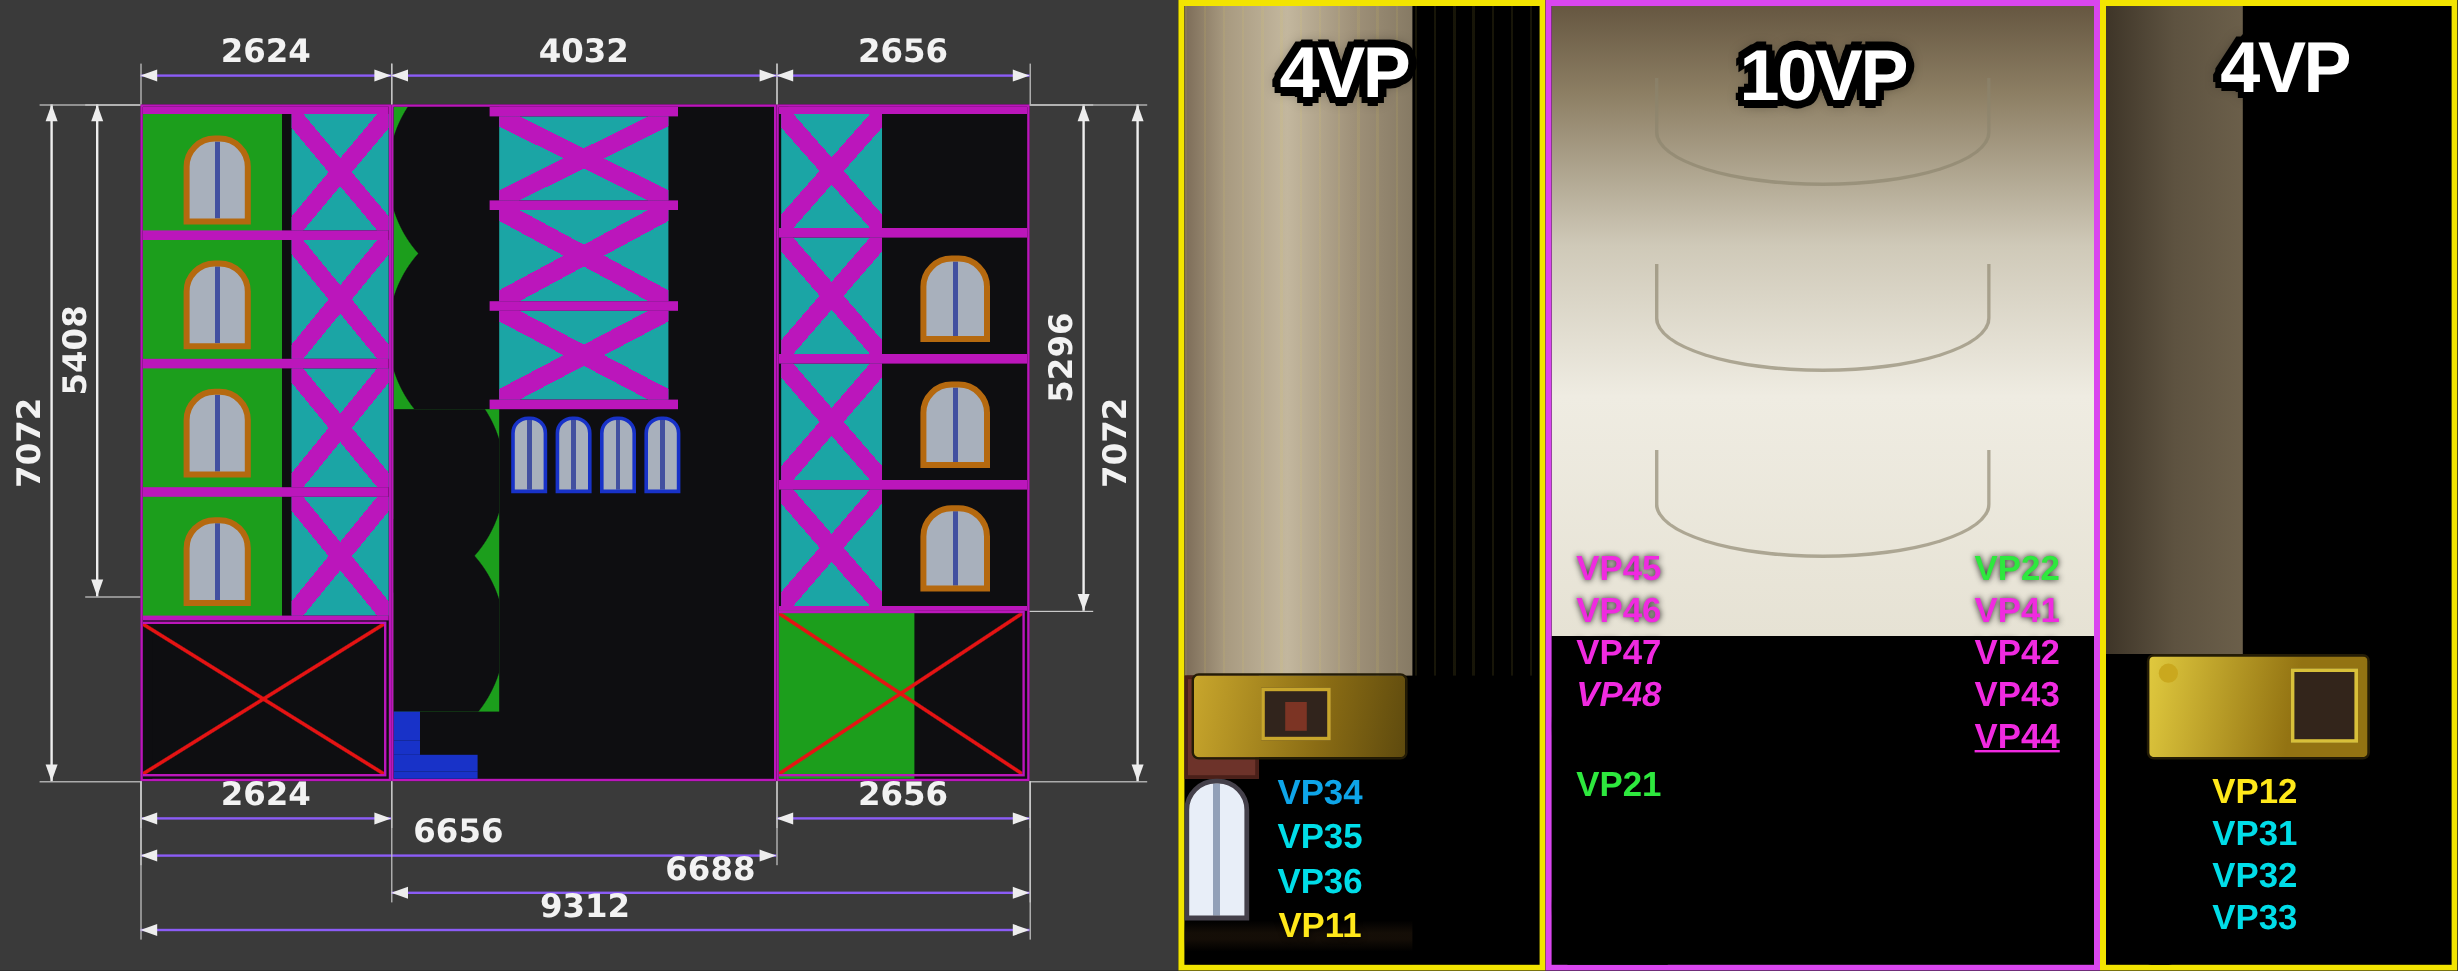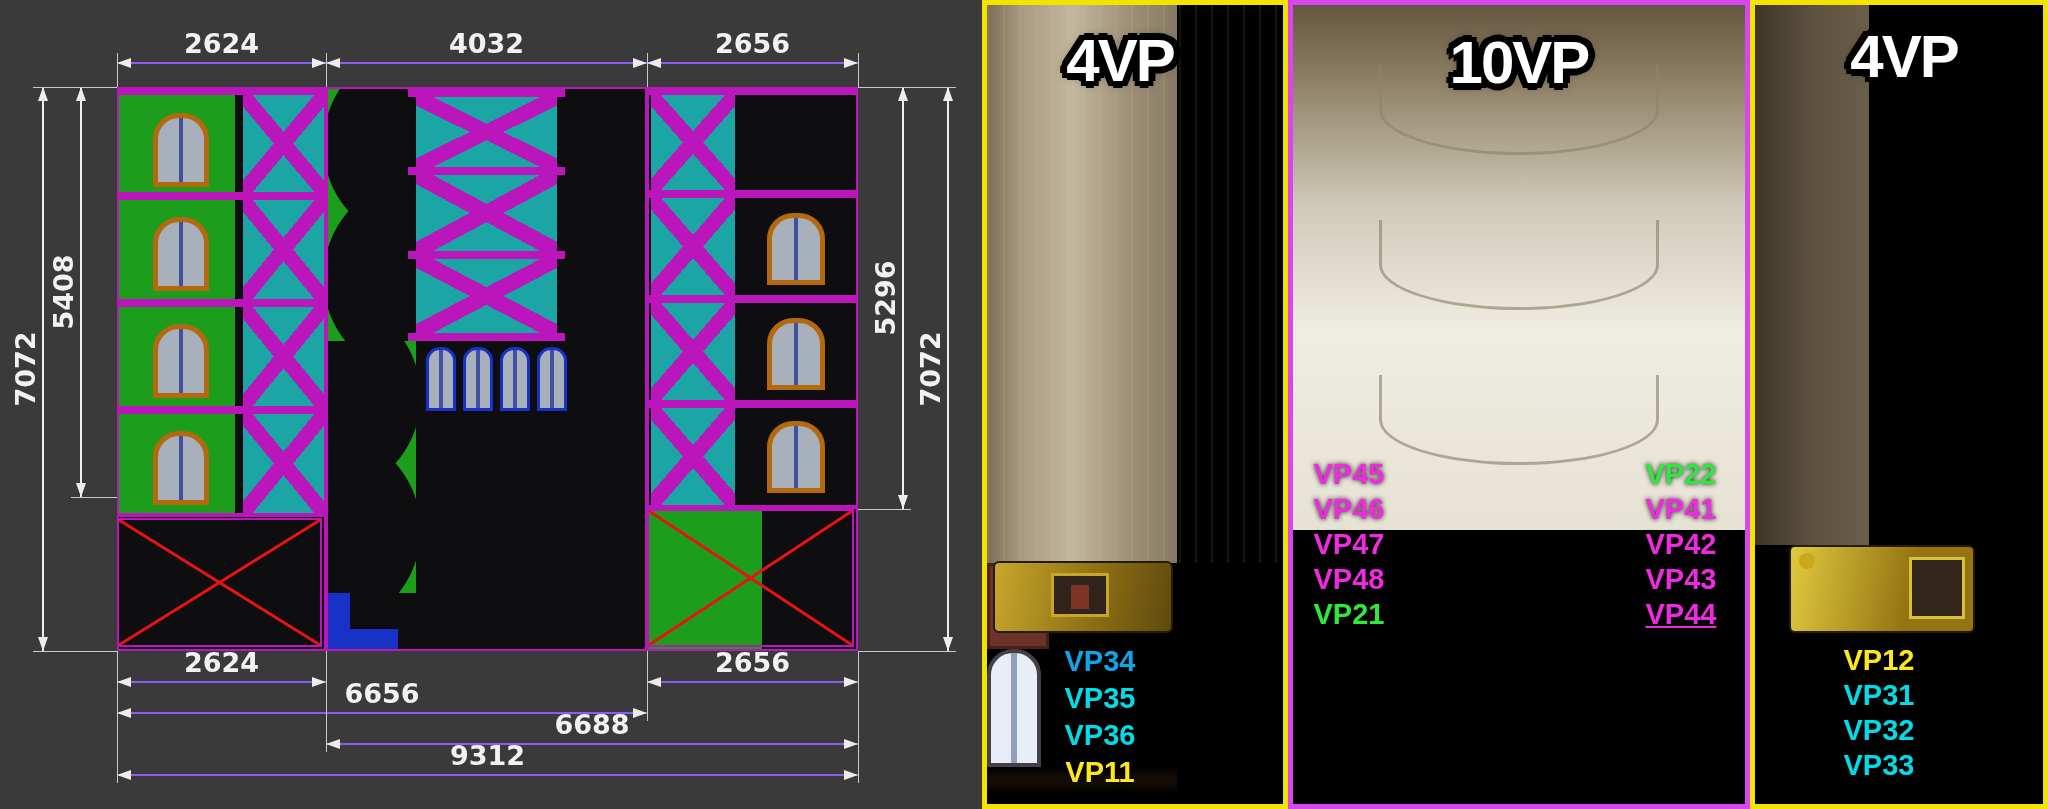--- a/index.html
+++ b/index.html
@@ -209,22 +209,22 @@
         <div style="left: 400px; top: 10px; width: 110px; height: 150px; background: rgb(0, 0, 0); border-radius: 50%;"></div>
         <div class="arcline" style="left: 86px; top: 60px; width: 280px; height: 90px;"></div>
         <div class="arcline" style="left: 86px; top: 215px; width: 280px; height: 90px;"></div>
         <div class="arcline" style="left: 86px; top: 370px; width: 280px; height: 90px;"></div>
       </div>
     <div class="vp-title" style="left:111px;top:28px;width:230px;">10VP</div>
     <div id="vpb-left" class="vp-col" style="left:4px;top:452px;width:104px;">
         <div class="vp-label" style="color: rgb(240, 42, 224); line-height: 35px;">VP45</div>
         <div class="vp-label" style="color: rgb(240, 42, 224); line-height: 35px;">VP46</div>
         <div class="vp-label" style="color: rgb(240, 42, 224); line-height: 35px;">VP47</div>
-        <div class="vp-label" style="color: rgb(240, 42, 224); line-height: 35px;">VP48</div>
-        <div class="vp-label" style="color: rgb(46, 232, 62); line-height: 35px;">VP21</div>
+        <div class="vp-label" style="color: rgb(240, 42, 224); line-height: 35px; font-style: italic;">VP48</div>
+        <div class="vp-label" style="color: rgb(46, 232, 62); line-height: 35px; margin-top: 40px;">VP21</div>
       </div>
     <div id="vpb-right" class="vp-col" style="left:336px;top:452px;width:104px;">
         <div class="vp-label" style="color: rgb(46, 232, 62); line-height: 35px;">VP22</div>
         <div class="vp-label" style="color: rgb(240, 42, 224); line-height: 35px;">VP41</div>
         <div class="vp-label" style="color: rgb(240, 42, 224); line-height: 35px;">VP42</div>
         <div class="vp-label" style="color: rgb(240, 42, 224); line-height: 35px;">VP43</div>
         <div class="vp-label" style="color: rgb(240, 42, 224); line-height: 35px; text-decoration: underline;">VP44</div>
       </div>
   </section>
 

